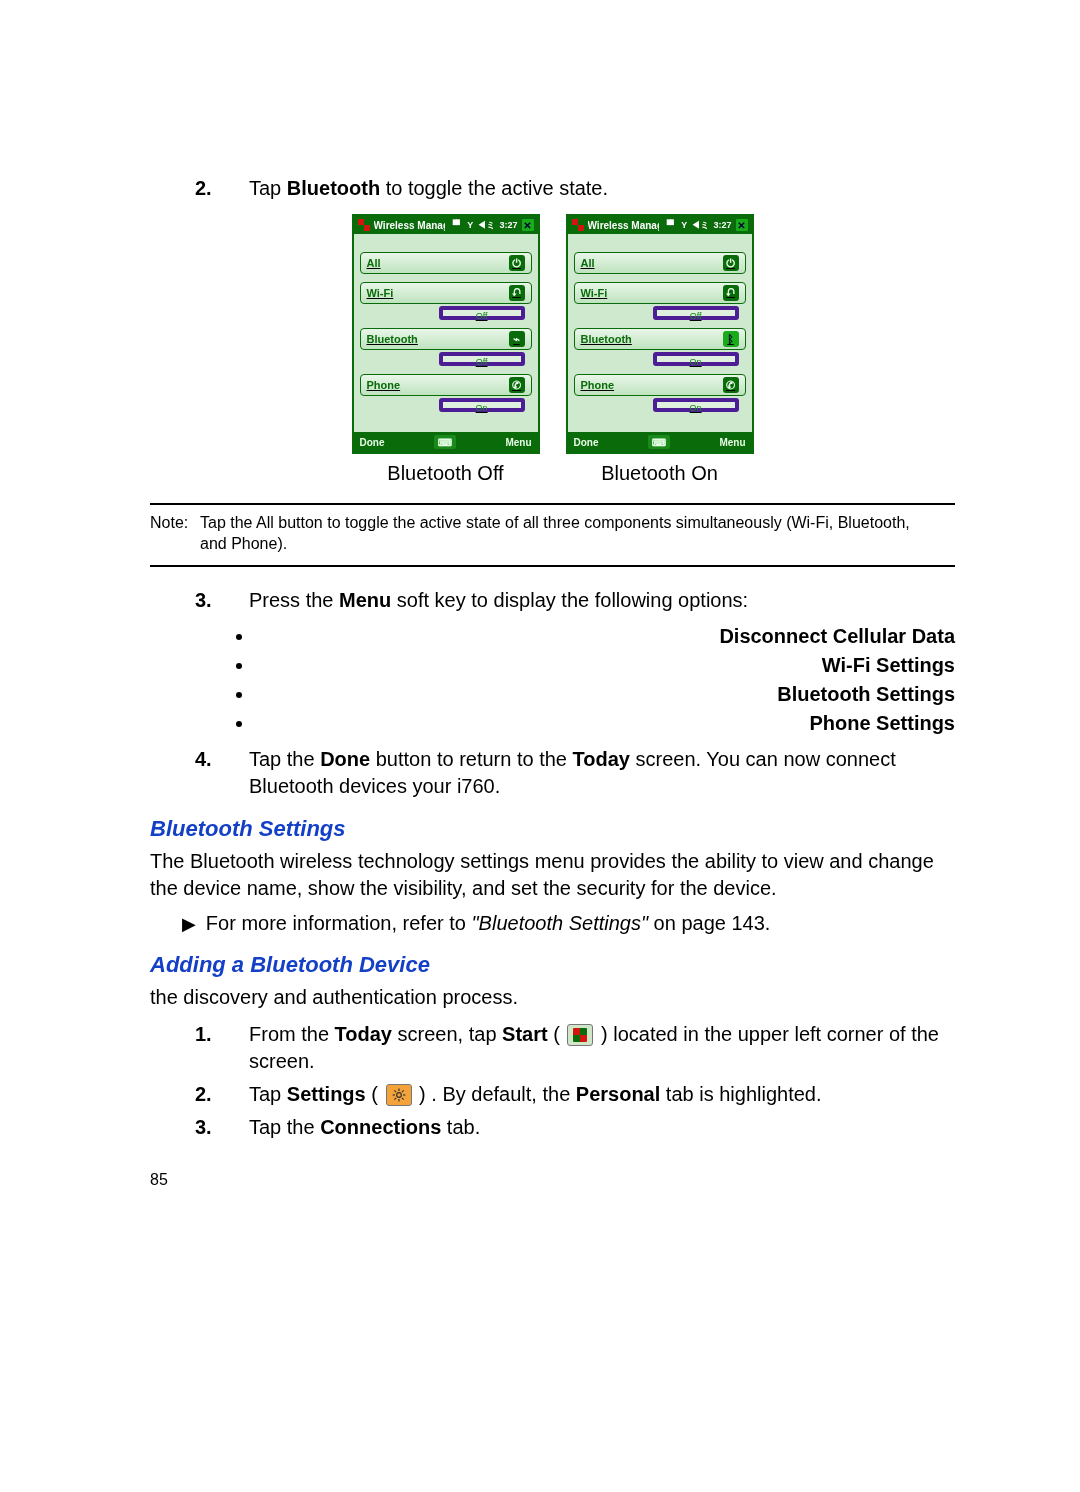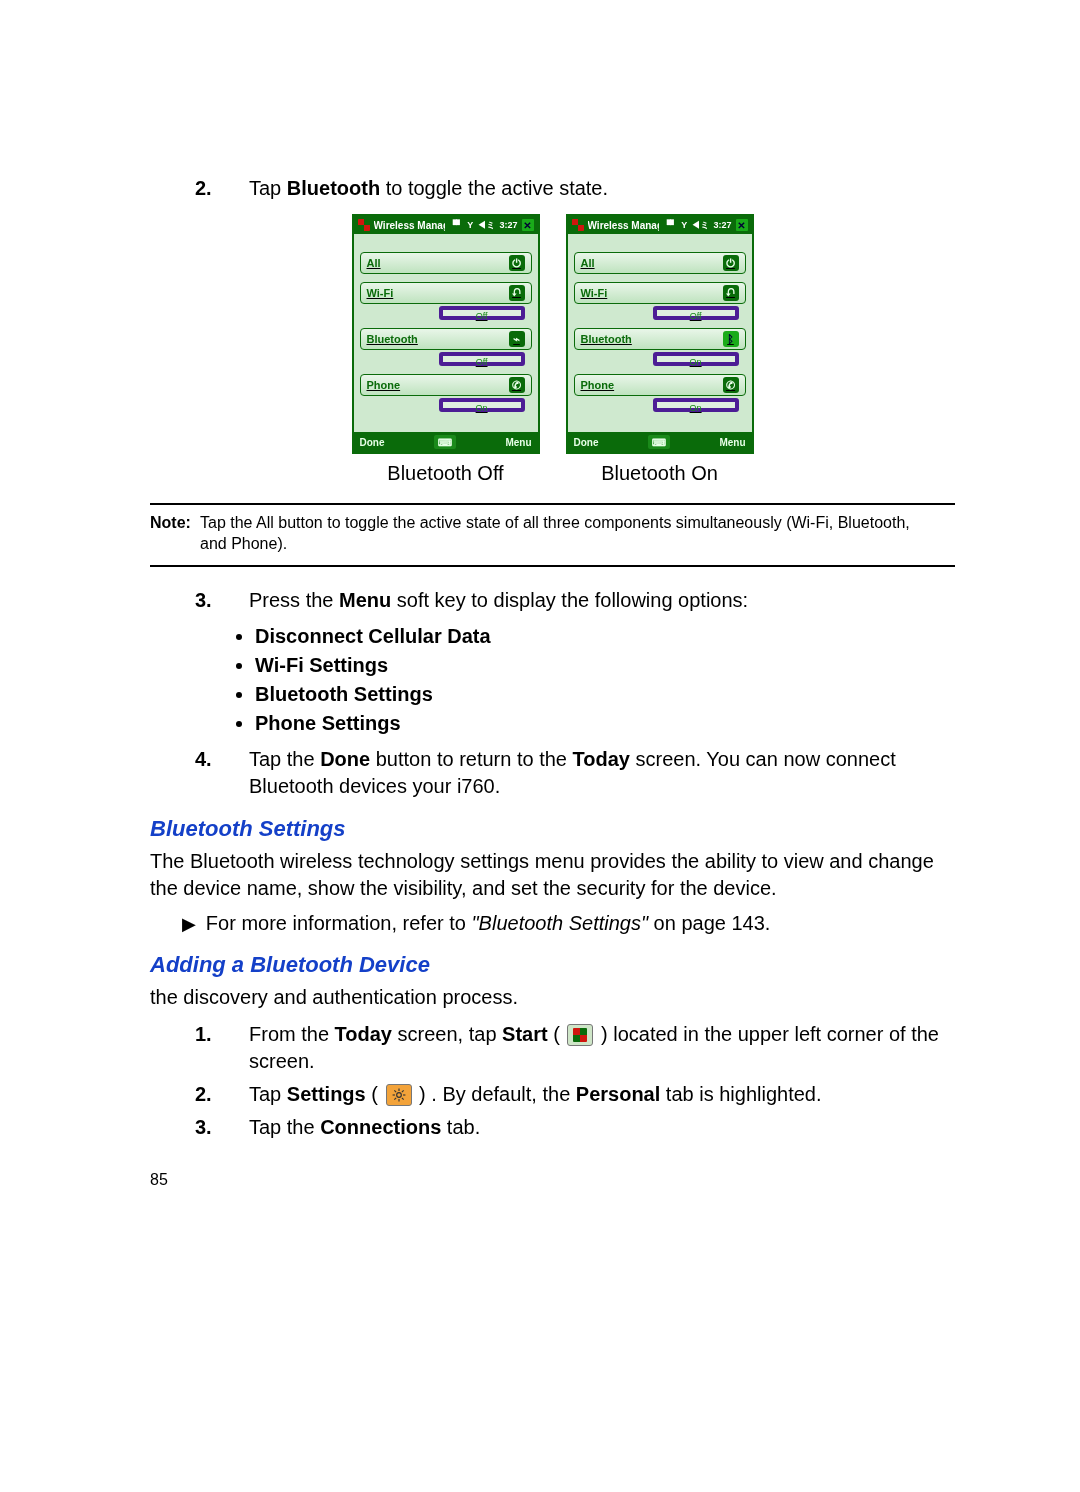--- a/index.html
+++ b/index.html
@@ -99,25 +99,25 @@
   .bottombar .kbd {
     width: 22px; height: 14px; background: #1a8a1a; border-radius: 2px;
     display:flex; align-items:center; justify-content:center; font-size:10px;
   }
   .caption { font-size: 20px; margin-top: 8px; }
 
   hr.rule { border: none; border-top: 2px solid #000; margin: 18px 0 8px 0; }
   hr.rule2 { border: none; border-top: 2px solid #000; margin: 10px 0 20px 0; }
   .note { font-size: 16px; line-height: 1.3; padding-left: 0; }
   .note .hang { display: flex; gap: 6px; }
-  .note .hang .lab { font-weight: 700; min-width: 44px; }
+  .note .hang .lab { font-weight: 400; min-width: 44px; }
   .note .cont { padding-left: 50px; }
 
   .bullets { padding-left: 105px; margin: 8px 0 8px 0; }
-  .bullets li { list-style: disc; font-size: 20px; font-weight: 700; line-height: 1.45; }
+  .bullets li { list-style: disc; font-size: 20px; font-weight: 700; line-height: 1.45; text-align: right; }
 
   h3.section {
     color: #1440c8;
     font-style: italic;
     font-weight: 800;
     font-size: 22px;
     margin: 16px 0 6px 0;
     font-family: Arial, Helvetica, sans-serif;
   }
   .para { font-size: 20px; line-height: 1.35; margin-bottom: 10px; }

